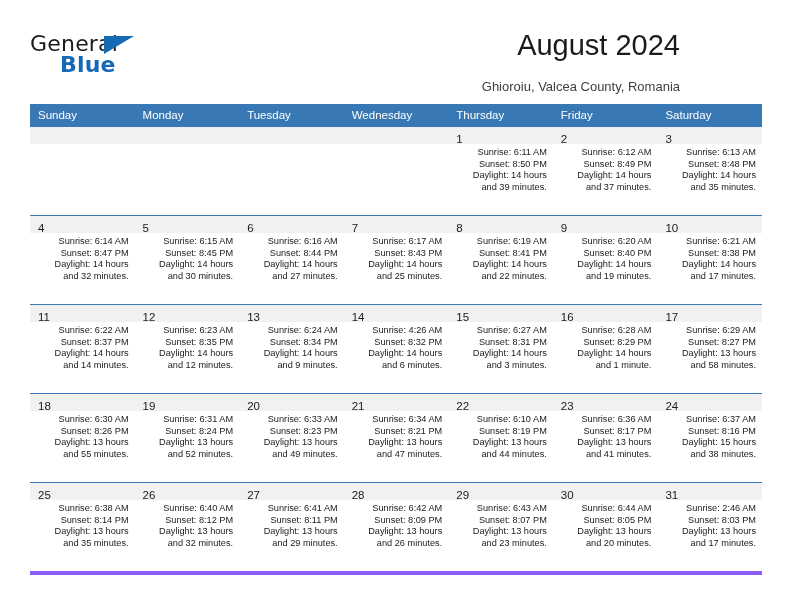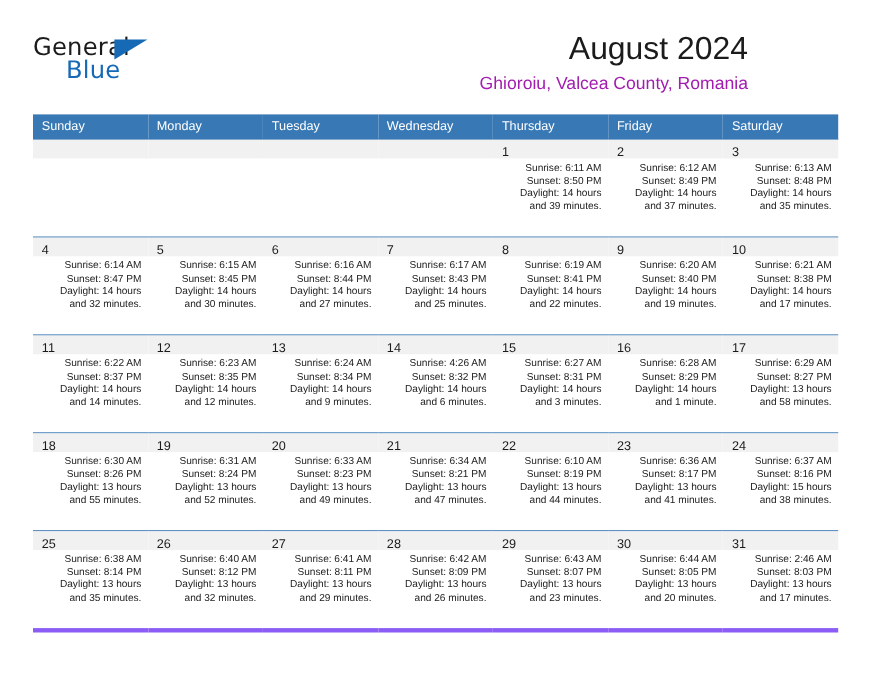--- a/index.html
+++ b/index.html
@@ -48,21 +48,21 @@
     line-height: 24px;
   }
   .logo-blue {
     position: absolute;
     left: 30px;
     top: 21px;
     font-size: 22px;
     letter-spacing: 0.2px;
     color: #1669b5;
     font-family: "DejaVu Sans", sans-serif;
-    font-weight: 400;
+    font-weight: 700;
     line-height: 24px;
   }
   .logo-flag {
     position: absolute;
     left: 74px;
     top: 4px;
     width: 0;
     height: 0;
     border-left: 30px solid #1669b5;
     border-bottom: 18px solid transparent;
@@ -75,24 +75,24 @@
     text-align: right;
   }
   .cal-title {
     font-size: 29px;
     font-weight: 400;
     color: #1b1b1b;
     line-height: 34px;
     white-space: nowrap;
   }
   .cal-subtitle {
-    margin-top: 6px;
-    font-size: 16px;
+    margin-top: 16px;
+    font-size: 13px;
     font-weight: 400;
-    color: #a21caf;
+    color: #404040;
     line-height: 18px;
     white-space: nowrap;
   }
 
   
   .calendar {
     position: absolute;
     left: 30px;
     top: 104px;
     width: 732px;

